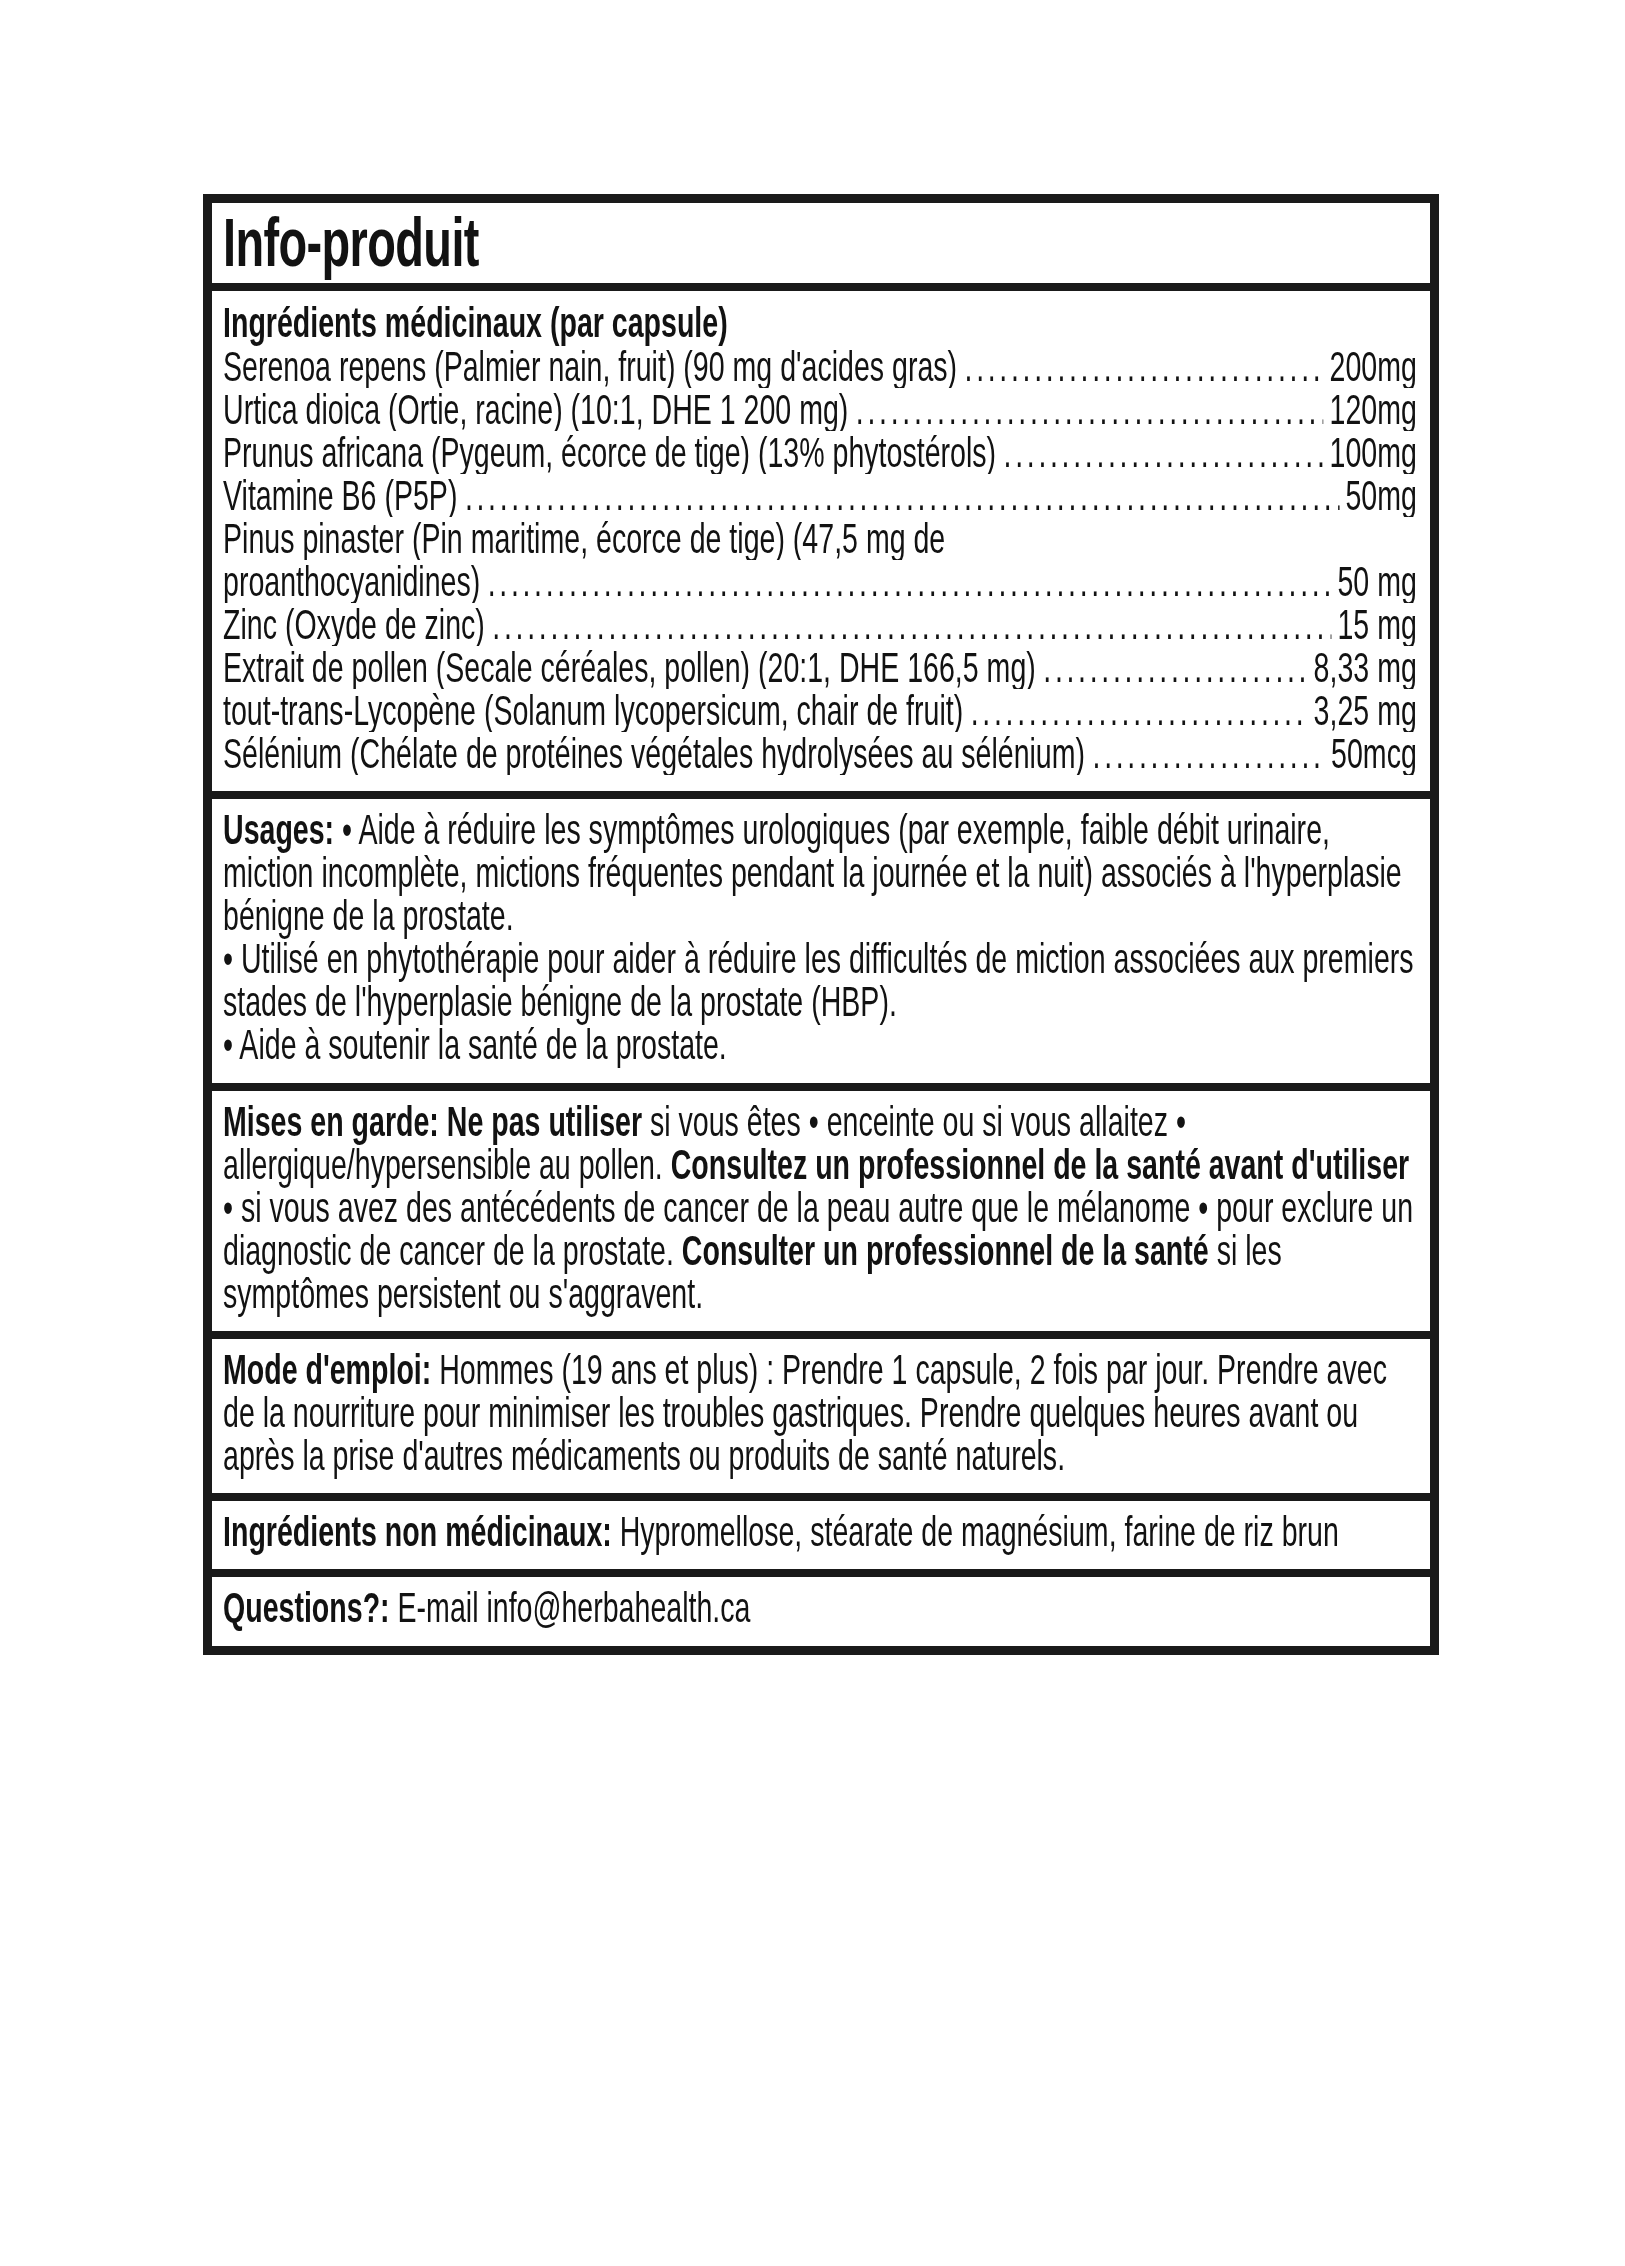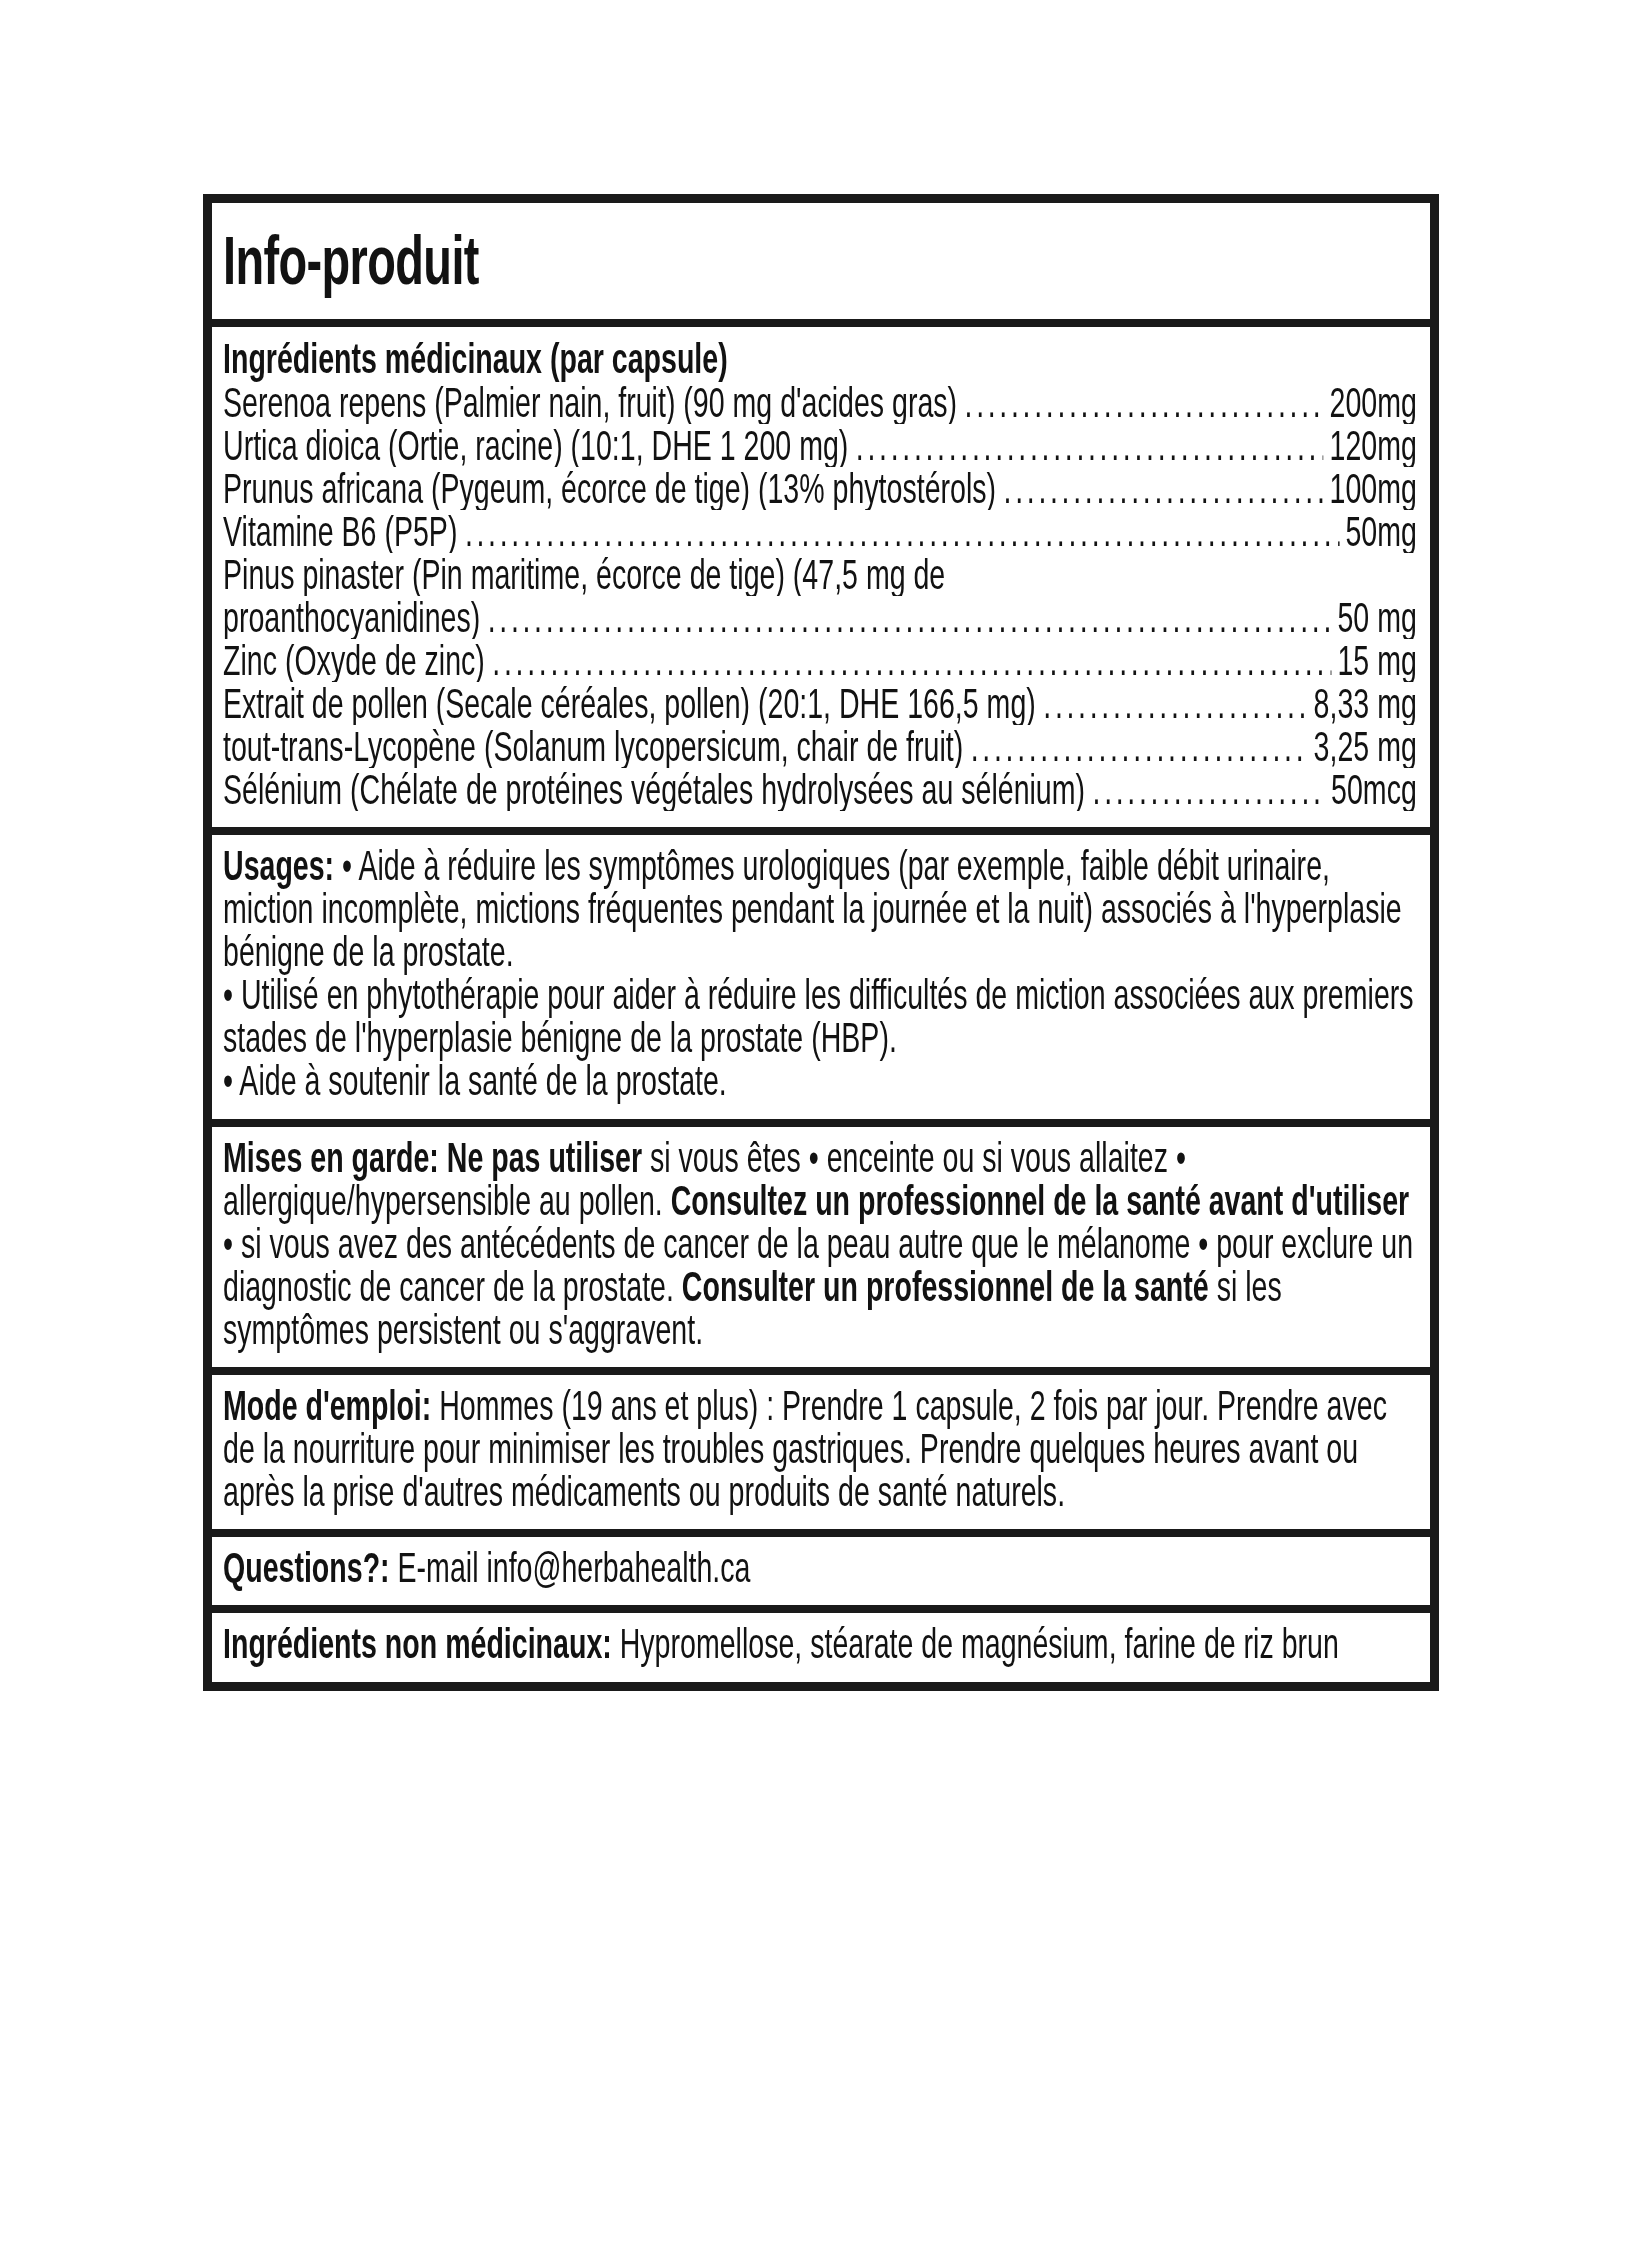--- a/index.html
+++ b/index.html
@@ -6,21 +6,21 @@
   body{
     width:1626px;height:2266px;background:#ffffff;position:relative;
     font-family:"Liberation Sans", sans-serif;color:#121212;
     -webkit-font-smoothing:antialiased;
   }
   .label-box{
     position:absolute;left:203px;top:194px;width:1236px;
     box-sizing:border-box;border:9px solid #1a1a1a;background:#fff;
   }
   .section{border-top:8.1px solid #1a1a1a;padding:9px 12.7px 16.3px 11px;overflow:hidden;}
-  .section.first{border-top:none;padding:18px 11px;}
+  .section.first{border-top:none;padding:0 11px;}
   
   .cond{transform:scaleX(0.68);transform-origin:0 0;width:147%;}
   .title{font-size:69px;font-weight:700;line-height:80px;white-space:nowrap;letter-spacing:-0.9px;}
   .heading{font-size:42px;font-weight:700;line-height:45px;white-space:nowrap;}
   .irow{display:flex;align-items:baseline;font-size:42px;line-height:43px;overflow:hidden;}
   .iname{white-space:nowrap;flex:0 0 auto;}
   .leader{flex:1 1 12.7px;min-width:12.7px;overflow:hidden;white-space:nowrap;margin:0 9px 0 11px;}
   .leader::after{
     content:"..........................................................................................................................................................";
     letter-spacing:5.4px;
@@ -112,24 +112,24 @@
   </div>
 
   <div class="section">
     <div class="cond">
       <p class="para"><span class="b">Mode d'emploi: </span><span>Hommes (19 ans et plus) : Prendre 1 capsule, 2 fois par jour. Prendre avec de la nourriture pour minimiser les troubles gastriques. Prendre quelques heures avant ou après la prise d'autres médicaments ou produits de santé naturels.</span></p>
     </div>
   </div>
 
   <div class="section">
     <div class="cond">
-      <p class="para"><span class="b">Questions?: </span><span>E-mail info@herbahealth.ca</span></p>
+      <p class="para"><span class="b">Ingrédients non médicinaux: </span><span>Hypromellose, stéarate de magnésium, farine de riz brun</span></p>
     </div>
   </div>
 
   <div class="section">
     <div class="cond">
-      <p class="para"><span class="b">Ingrédients non médicinaux: </span><span>Hypromellose, stéarate de magnésium, farine de riz brun</span></p>
+      <p class="para"><span class="b">Questions?: </span><span>E-mail info@herbahealth.ca</span></p>
     </div>
   </div>
 
 </div>
 
 
 </body></html>

